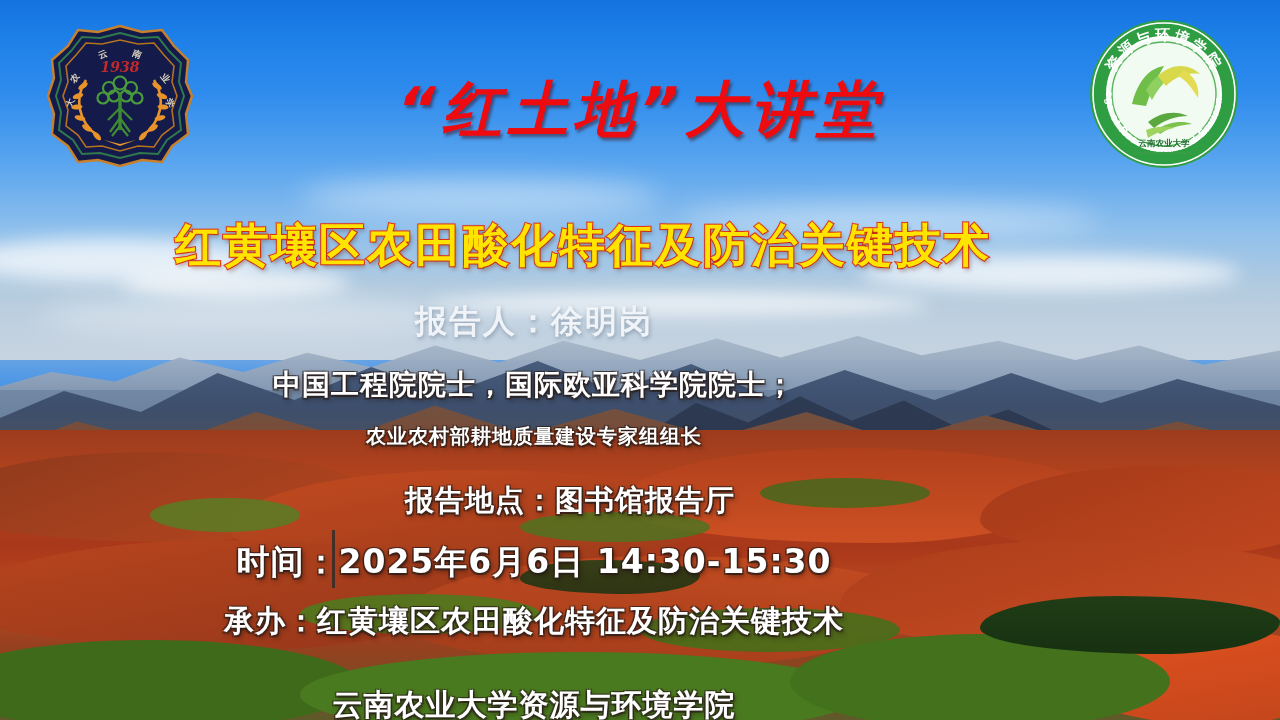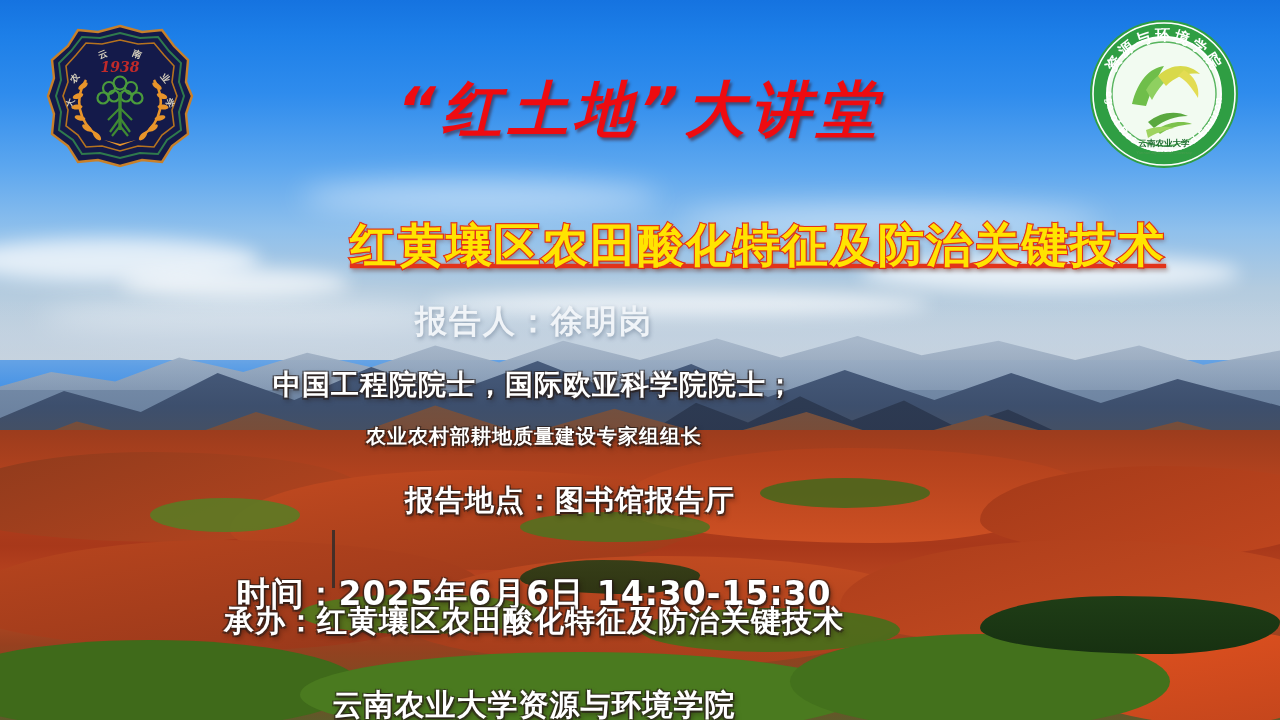--- a/index.html
+++ b/index.html
@@ -75,47 +75,46 @@
   
   .title{
     position:absolute;left:0;top:70px;width:1280px;text-align:center;
     font-family:"DejaVu Sans","Liberation Sans",sans-serif;
     font-size:60px;font-weight:700;letter-spacing:6px;
     color:#ee0b10;font-style:italic;
     text-shadow:2px 3px 3px rgba(60,0,0,.45);
     white-space:nowrap;
   }
   .subtitle{
-    position:absolute;left:0;top:215px;width:1166px;text-align:right;
+    position:absolute;left:0;top:215px;width:1166px;text-align:center;
     font-family:"DejaVu Sans","Liberation Sans",sans-serif;
     font-size:46px;font-weight:700;letter-spacing:2px;
     color:#ffe400;white-space:nowrap;
     -webkit-text-stroke:2px #e2331a;
     paint-order:stroke fill;
     text-shadow:0 0 2px rgba(226,51,26,.9), 2px 3px 4px rgba(90,20,0,.35);
-    text-decoration:underline;
   }
   .line{
     position:absolute;left:0;width:1068px;text-align:center;
     font-family:"DejaVu Sans","Liberation Sans",sans-serif;
     font-weight:700;color:#ffffff;white-space:nowrap;
     text-shadow:
       -1.5px -1.5px 0 rgba(40,30,25,.55),
        1.5px -1.5px 0 rgba(40,30,25,.55),
       -1.5px  1.5px 0 rgba(40,30,25,.55),
        1.5px  1.5px 0 rgba(40,30,25,.55),
        2px 3px 5px rgba(30,15,10,.55);
   }
   .l-speaker{top:300px;font-size:32px;letter-spacing:2px;
     color:#f0f4f8;
     text-shadow:1px 2px 4px rgba(70,90,115,.45);}
   .l-cred1 {top:366px;font-size:28px;letter-spacing:1px;}
   .l-cred2 {top:423px;font-size:20px;letter-spacing:1px;}
   .l-venue {top:481px;font-size:29px;letter-spacing:1px;margin-left:36px;}
-  .l-time  {top:572px;font-size:33px;letter-spacing:1px;}
+  .l-time  {top:540px;font-size:33px;letter-spacing:1px;}
   .l-host  {top:601px;font-size:30px;letter-spacing:1px;}
   .l-org   {top:685px;font-size:30px;letter-spacing:1px;}
 </style>
 </head>
 <body>
 
 <div class="poster">
 
   <div class="sky"></div>
 

